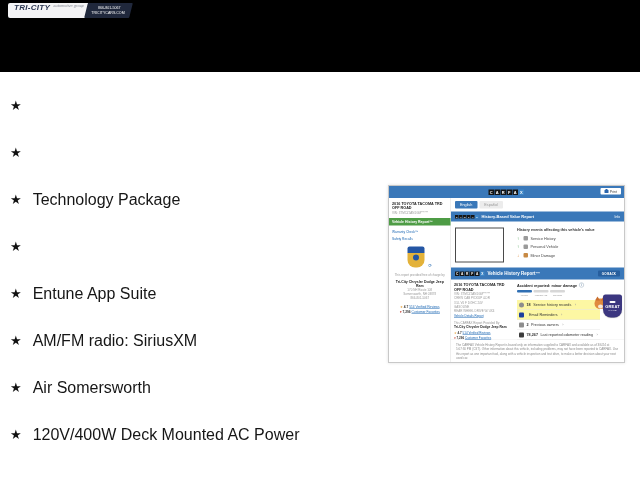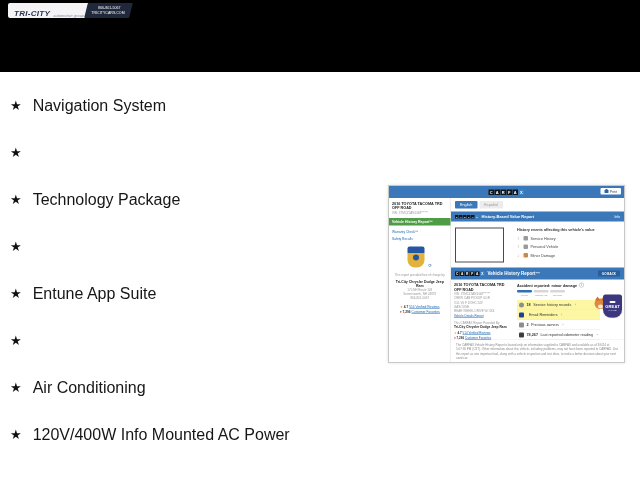--- a/index.html
+++ b/index.html
@@ -4,21 +4,21 @@
 <style>
   html,body{margin:0;padding:0;}
   body{width:640px;height:480px;background:#fff;font-family:"Liberation Sans",sans-serif;position:relative;overflow:hidden;}
 
   
   .topband{position:absolute;left:0;top:0;width:640px;height:72px;background:#000;}
   .page-title{position:absolute;top:30px;right:27px;color:#fafafa;font-size:17.5px;letter-spacing:.2px;}
 
   
   .logo{position:absolute;left:8px;top:3px;height:15px;display:flex;align-items:stretch;}
-  .logo-left{background:#f4f4f6;border-radius:2px 0 0 2px;display:flex;align-items:flex-end;padding:0 4px 0 6px;}
+  .logo-left{background:#f4f4f6;border-radius:2px 0 0 2px;display:flex;align-items:flex-start;padding:0 4px 0 6px;}
   .logo-brand{font-size:8px;font-weight:bold;font-style:italic;color:#2a3550;letter-spacing:.3px;}
   .logo-tag{font-size:4px;font-style:italic;color:#8a8f9a;margin-left:3px;white-space:nowrap;}
   .logo-box{background:#20283c;color:#fff;display:flex;flex-direction:column;justify-content:center;padding:1px 6px;transform:skewX(-14deg);margin-left:-2px;border-radius:1px;}
   .logo-box span{display:block;font-size:3.6px;line-height:1.25;transform:skewX(14deg);white-space:nowrap;text-align:center;}
 
   
   .highlights{position:absolute;left:10px;top:95px;width:365px;list-style:none;margin:0;padding:0;}
   .highlights li{display:flex;align-items:flex-start;margin-bottom:25px;color:#161616;}
   .star{font-size:13px;line-height:22px;margin-right:11px;color:#111;}
   .hl-label{font-size:16px;line-height:22px;white-space:pre-line;}
@@ -136,46 +136,46 @@
       <span class="logo-box">
         <span>866-801-5067</span>
         <span>TRICITYCARS.COM</span>
       </span>
     </div>
   </div>
 
   <ul class="highlights">
     <li>
         <span class="star">★</span>
-        <span class="hl-label">Navigation System</span>
       </li>
     <li>
         <span class="star">★</span>
       </li>
     <li>
         <span class="star">★</span>
         <span class="hl-label">Technology Package</span>
       </li>
     <li>
         <span class="star">★</span>
       </li>
     <li>
         <span class="star">★</span>
         <span class="hl-label">Entune App Suite</span>
       </li>
     <li>
         <span class="star">★</span>
-      </li>
-    <li>
-        <span class="star">★</span>
-        <span class="hl-label">Air Conditioning</span>
-      </li>
-    <li>
-        <span class="star">★</span>
-        <span class="hl-label">120V/400W Info Mounted AC Power</span>
+        <span class="hl-label">AM/FM radio: SiriusXM</span>
+      </li>
+    <li>
+        <span class="star">★</span>
+        <span class="hl-label">Air Somersworth</span>
+      </li>
+    <li>
+        <span class="star">★</span>
+        <span class="hl-label">120V/400W Deck Mounted AC Power</span>
       </li>
   </ul>
 
   <div class="carfax-pos">
     <div class="carfax">
 
       <div class="cx-topbar">
         <span class="cfx cfx-lg">
           <span>C</span>
             <span>A</span>

